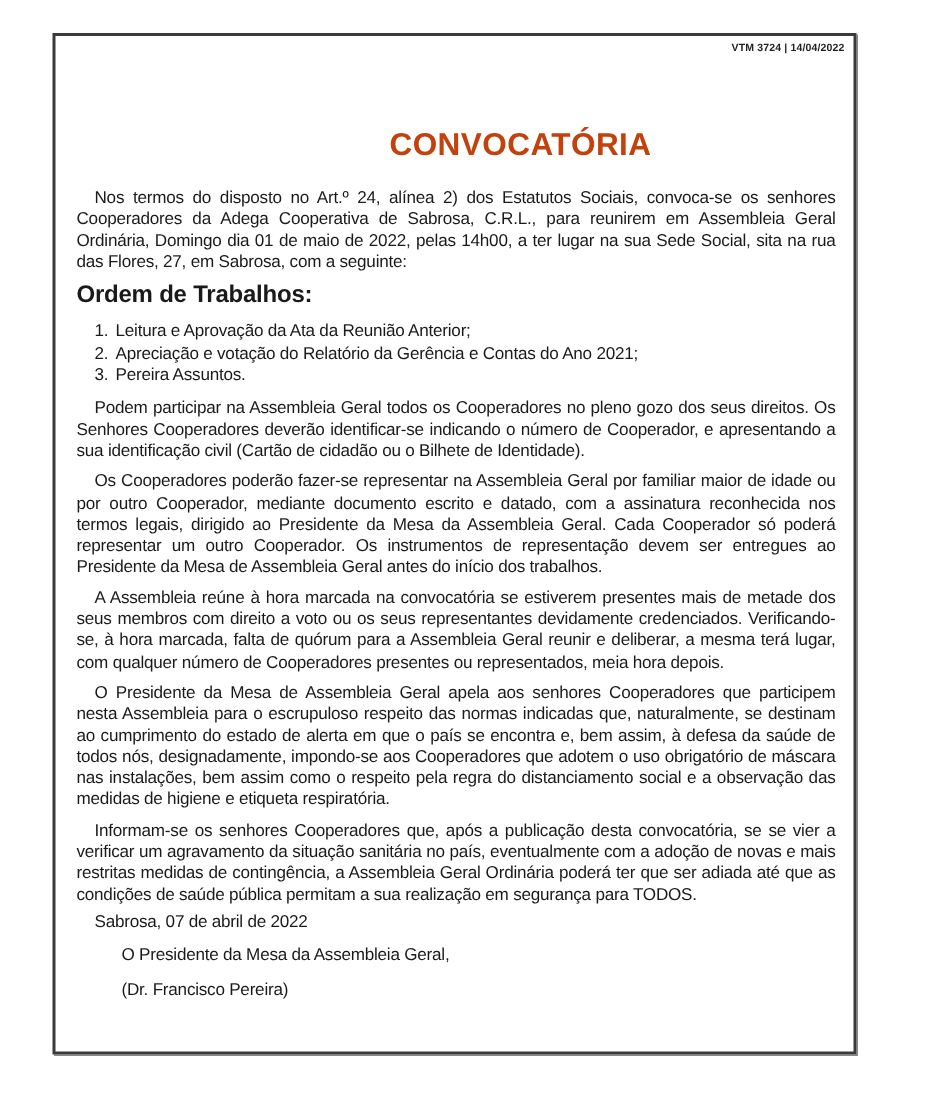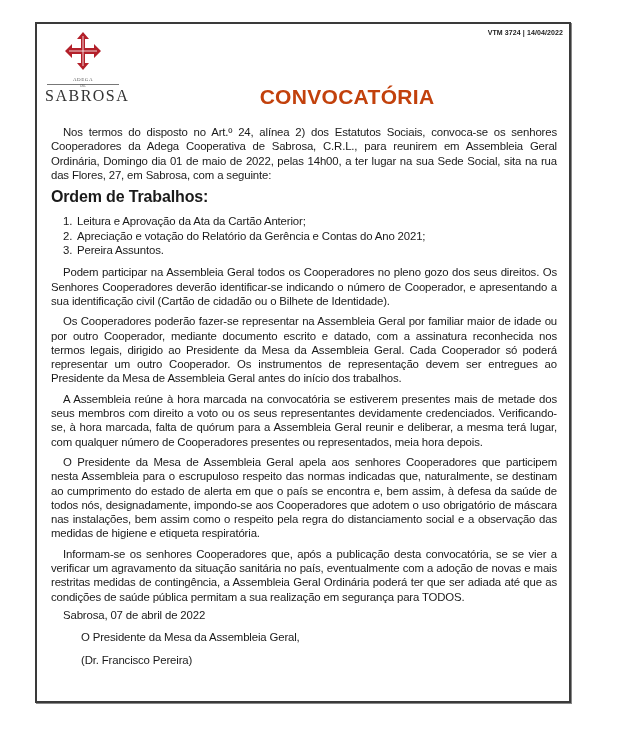--- a/index.html
+++ b/index.html
@@ -22,43 +22,28 @@
   .list .num { display: inline-block; width: 14px; }
   .date { margin: 0 0 8px 12px; }
   .sig { text-align: left; margin: 0 0 8px 0; padding-left: 30px; }
 </style>
 </head>
 <body>
 
 <div class="notice">
   <div class="ref">VTM 3724 | 14/04/2022</div>
 
-  <div class="logo">
-    <svg class="cross" viewBox="0 0 36 38">
-      <g fill="#b3202a">
-        <polygon points="18,0 24,7 20,7 20,16 29,16 29,12 36,19 29,26 29,22 20,22 20,31 24,31 18,38 12,31 16,31 16,22 7,22 7,26 0,19 7,12 7,16 16,16 16,7 12,7"></polygon>
-      </g>
-      <g stroke="#ffffff" stroke-width="0.8" fill="none">
-        <line x1="18" y1="4" x2="18" y2="34"></line>
-        <line x1="4" y1="19" x2="32" y2="19"></line>
-      </g>
-    </svg>
-    <div class="small1">ADEGA</div>
-    <div class="line"></div>
-    <div class="small2">DE</div>
-    <div class="name">SABROSA</div>
-  </div>
 
   <div class="title2">CONVOCATÓRIA</div>
 
   <div class="body">
     <p>Nos termos do disposto no Art.º 24, alínea 2) dos Estatutos Sociais, convoca-se os senhores Cooperadores da Adega Cooperativa de Sabrosa, C.R.L., para reunirem em Assembleia Geral Ordinária, Domingo dia 01 de maio de 2022, pelas 14h00, a ter lugar na sua Sede Social, sita na rua das Flores, 27, em Sabrosa, com a seguinte:</p>
     <div class="subhead">Ordem de Trabalhos:</div>
     <ul class="list">
-      <li><span class="num">1.</span><span>Leitura e Aprovação da Ata da Cartão Anterior;</span></li>
+      <li><span class="num">1.</span><span>Leitura e Aprovação da Ata da Reunião Anterior;</span></li>
       <li><span class="num">2.</span><span>Apreciação e votação do Relatório da Gerência e Contas do Ano 2021;</span></li>
       <li><span class="num">3.</span><span>Pereira Assuntos.</span></li>
     </ul>
     <p>Podem participar na Assembleia Geral todos os Cooperadores no pleno gozo dos seus direitos. Os Senhores Cooperadores deverão identificar-se indicando o número de Cooperador, e apresentando a sua identificação civil (Cartão de cidadão ou o Bilhete de Identidade).</p>
     <p>Os Cooperadores poderão fazer-se representar na Assembleia Geral por familiar maior de idade ou por outro Cooperador, mediante documento escrito e datado, com a assinatura reconhecida nos termos legais, dirigido ao Presidente da Mesa da Assembleia Geral. Cada Cooperador só poderá representar um outro Cooperador. Os instrumentos de representação devem ser entregues ao Presidente da Mesa de Assembleia Geral antes do início dos trabalhos.</p>
     <p>A Assembleia reúne à hora marcada na convocatória se estiverem presentes mais de metade dos seus membros com direito a voto ou os seus representantes devidamente credenciados. Verificando-se, à hora marcada, falta de quórum para a Assembleia Geral reunir e deliberar, a mesma terá lugar, com qualquer número de Cooperadores presentes ou representados, meia hora depois.</p>
     <p>O Presidente da Mesa de Assembleia Geral apela aos senhores Cooperadores que participem nesta Assembleia para o escrupuloso respeito das normas indicadas que, naturalmente, se destinam ao cumprimento do estado de alerta em que o país se encontra e, bem assim, à defesa da saúde de todos nós, designadamente, impondo-se aos Cooperadores que adotem o uso obrigatório de máscara nas instalações, bem assim como o respeito pela regra do distanciamento social e a observação das medidas de higiene e etiqueta respiratória.</p>
     <p style="margin-bottom:4px;">Informam-se os senhores Cooperadores que, após a publicação desta convocatória, se se vier a verificar um agravamento da situação sanitária no país, eventualmente com a adoção de novas e mais restritas medidas de contingência, a Assembleia Geral Ordinária poderá ter que ser adiada até que as condições de saúde pública permitam a sua realização em segurança para TODOS.</p>
     <div class="date">Sabrosa, 07 de abril de 2022</div>
     <div class="sig">O Presidente da Mesa da Assembleia Geral,</div>

